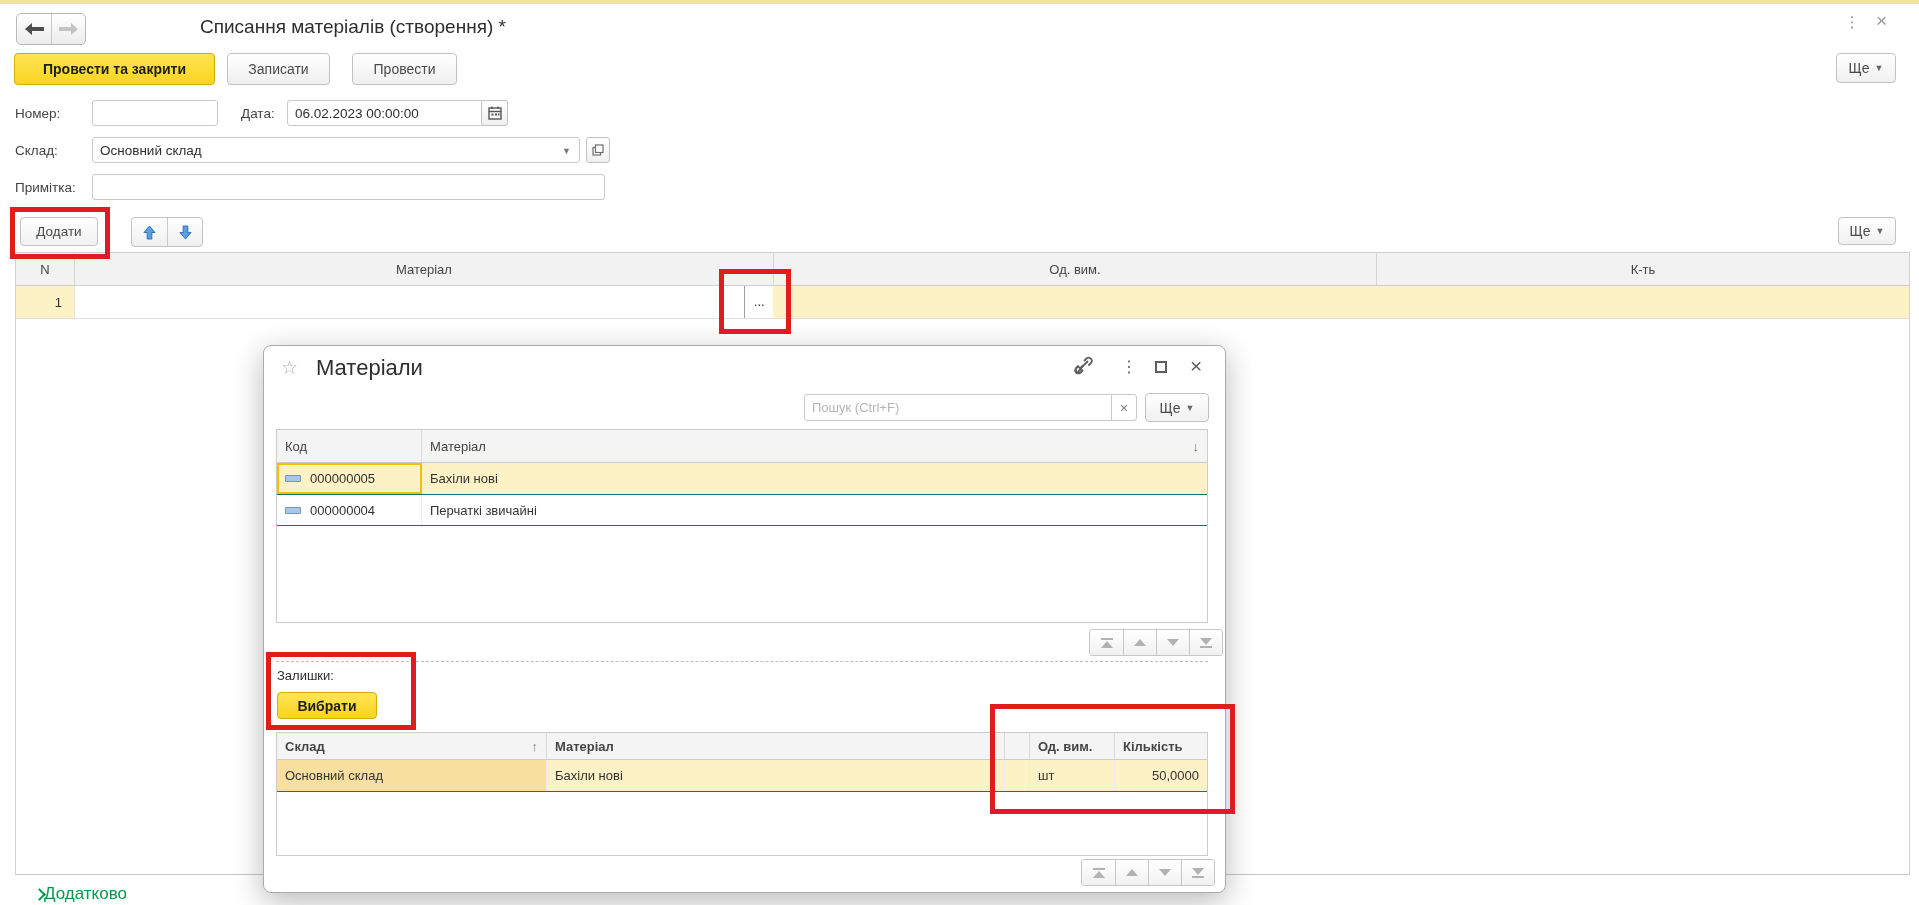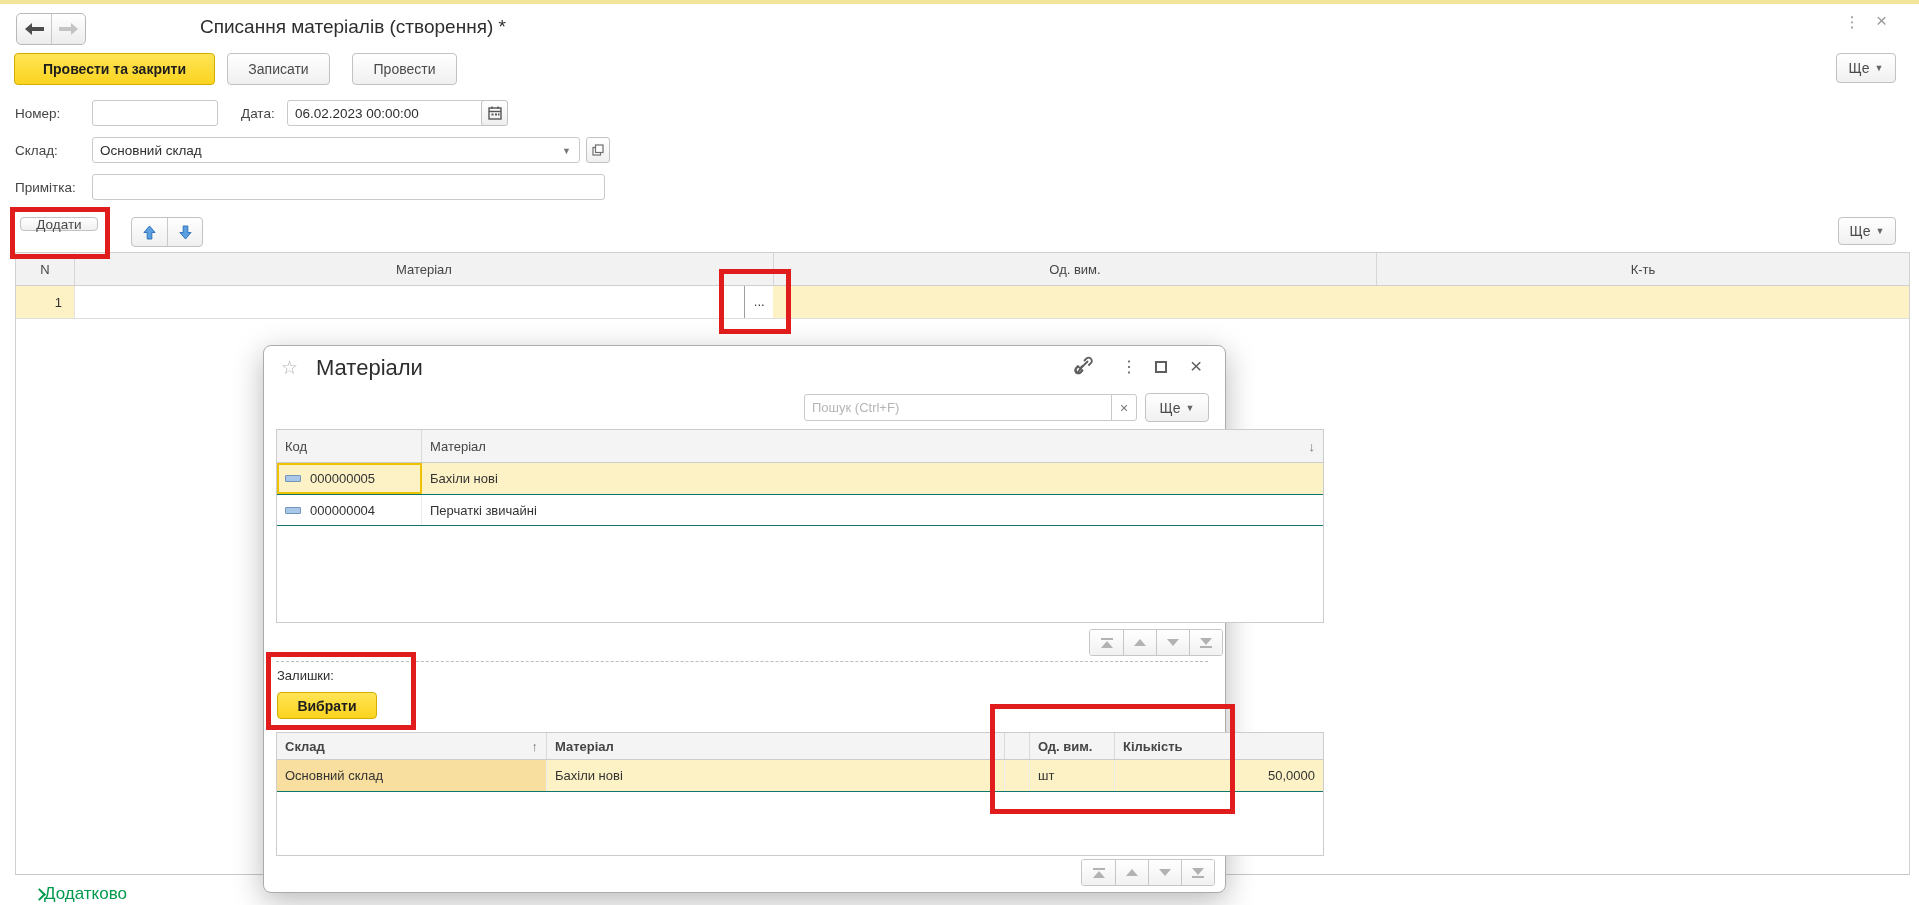--- a/index.html
+++ b/index.html
@@ -70,21 +70,21 @@
   .m-ico { position:absolute; top:12px; color:#5f5f5f; cursor:pointer; }
   .m-maxbox { width:12px; height:12px; border:2px solid #5f5f5f; }
 
   .m-search { position:absolute; left:540px; top:48px; width:308px; height:27px; border:1px solid #c9c9c9;
               border-radius:3px 0 0 3px; padding:0 7px; font-size:13px; font-family:"Liberation Sans",sans-serif; color:#333; }
   .m-search::placeholder { color:#b5b5b5; }
   .m-clear { position:absolute; left:847px; top:48px; width:26px; height:27px; border:1px solid #c9c9c9;
              background:#fff; color:#777; font-size:14px; border-radius:0 3px 3px 0; cursor:pointer; }
   .m-more { position:absolute; left:881px; top:47px; width:64px; height:29px; font-size:14px; }
 
-  .m-table { position:absolute; left:12px; width:1048px; border:1px solid #cccccc; background:#fff; }
+  .m-table { position:absolute; left:12px; width:932px; border:1px solid #cccccc; background:#fff; }
   .t-head { display:flex; background:#f4f4f4; border-bottom:1px solid #cccccc; color:#454545; }
   .t-hcell { display:flex; align-items:center; padding:0 8px; border-right:1px solid #dadada; }
   .t-hcell:last-child { border-right:none; }
   .t-row { display:flex; border-bottom:1px solid #0f766e; }
   .t-cell { display:flex; align-items:center; padding:0 8px; border-right:1px solid #ececec; }
   .t-cell:last-child { border-right:none; }
   .item-icon { width:16px; height:7px; background:#a9c7e7; border:1px solid #7195bd; border-radius:1px;
                display:inline-block; margin-right:9px; flex:none; }
   .code-sel { outline:2px solid #eec200; outline-offset:-2px; }
   .sort-glyph { color:#6f6f6f; font-size:13px; }
@@ -160,21 +160,21 @@
 <button class="sq-btn" style="left:586px; top:137px; width:24px;">
   <svg width="12" height="12" viewBox="0 0 12 12">
     <rect x="1" y="3.5" width="7.5" height="7.5" fill="#fff" stroke="#6e6e6e" stroke-width="1.2"></rect>
     <rect x="3.5" y="1" width="7.5" height="7.5" fill="#fff" stroke="#6e6e6e" stroke-width="1.2"></rect>
   </svg>
 </button>
 
 <div class="flabel" style="left:15px; top:180px;">Примітка:</div>
 <input class="finput" style="left: 92px; top: 174px; width: 513px;" value="">
 
-<button class="btn" style="position:absolute; left:20px; top:217px; width:78px; height:14px; font-size:13.5px;">Додати</button>
+<button class="btn" style="position:absolute; left:20px; top:217px; width:78px; height:29px; font-size:13.5px;">Додати</button>
 <div class="updown">
   <button class="udbtn">
     <svg width="13" height="15" viewBox="0 0 14 16">
         <path d="M7 1 L13 8 L9.5 8 L9.5 15 L4.5 15 L4.5 8 L1 8 Z" fill="#5aa0e0" stroke="#2a6db8" stroke-width="1"></path>
       </svg>
   </button>
   <button class="udbtn">
     <svg width="13" height="15" viewBox="0 0 14 16">
         <path d="M7 15 L13 8 L9.5 8 L9.5 1 L4.5 1 L4.5 8 L1 8 Z" fill="#5aa0e0" stroke="#2a6db8" stroke-width="1"></path>
       </svg>

